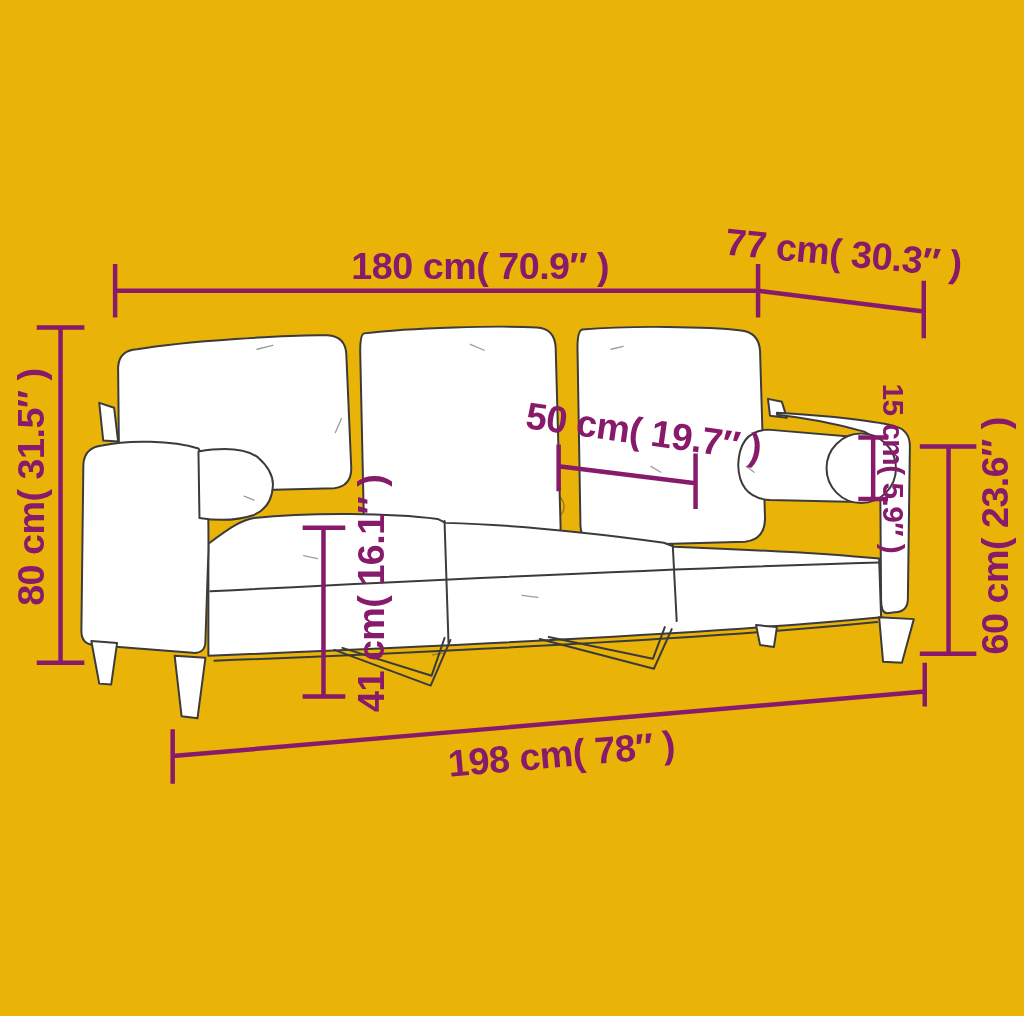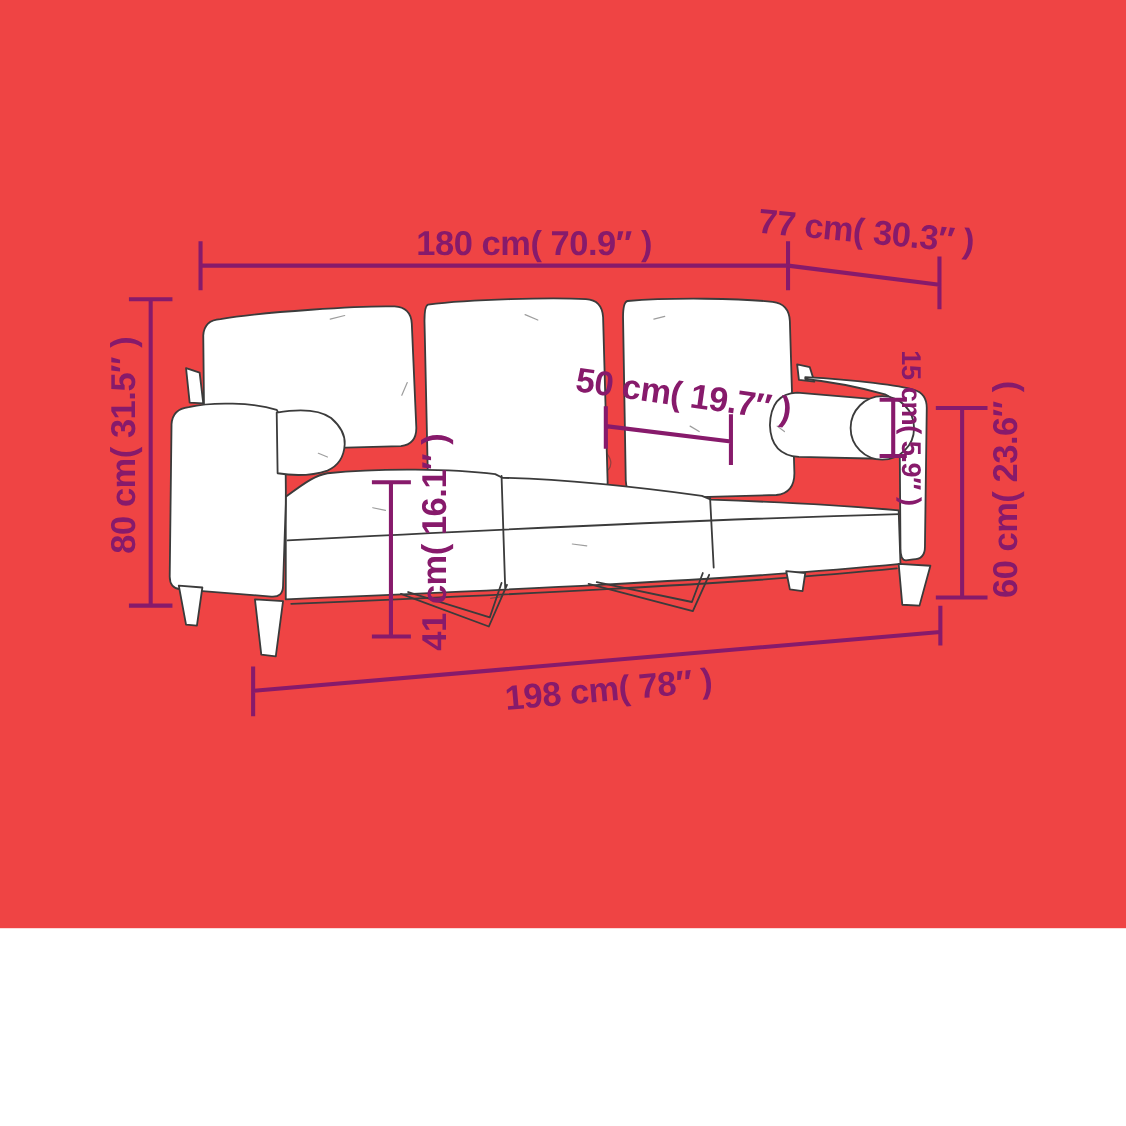--- a/index.html
+++ b/index.html
@@ -1,17 +1,17 @@
 <!DOCTYPE html>
 <html><head>
 <meta charset="utf-8">
 <style>
   html,body{margin:0;padding:0;background:#fff;}
   .stage{
-    position:relative;width:1024px;height:844px;background:#ef4444;
+    position:relative;width:1024px;height:1016px;background:#eab308;
     font-family:"Liberation Sans",sans-serif;overflow:hidden;
   }
   svg{display:block;width:100%;height:100%;}
   .dim-text{
     font-family:"Liberation Sans",sans-serif;
     font-weight:700;font-size:38px;letter-spacing:-0.5px;
     text-anchor:middle;stroke:none;
   }
   .dim-text-small{font-size:30px;}
   .sofa-line{stroke-linejoin:round;stroke-linecap:round;}

